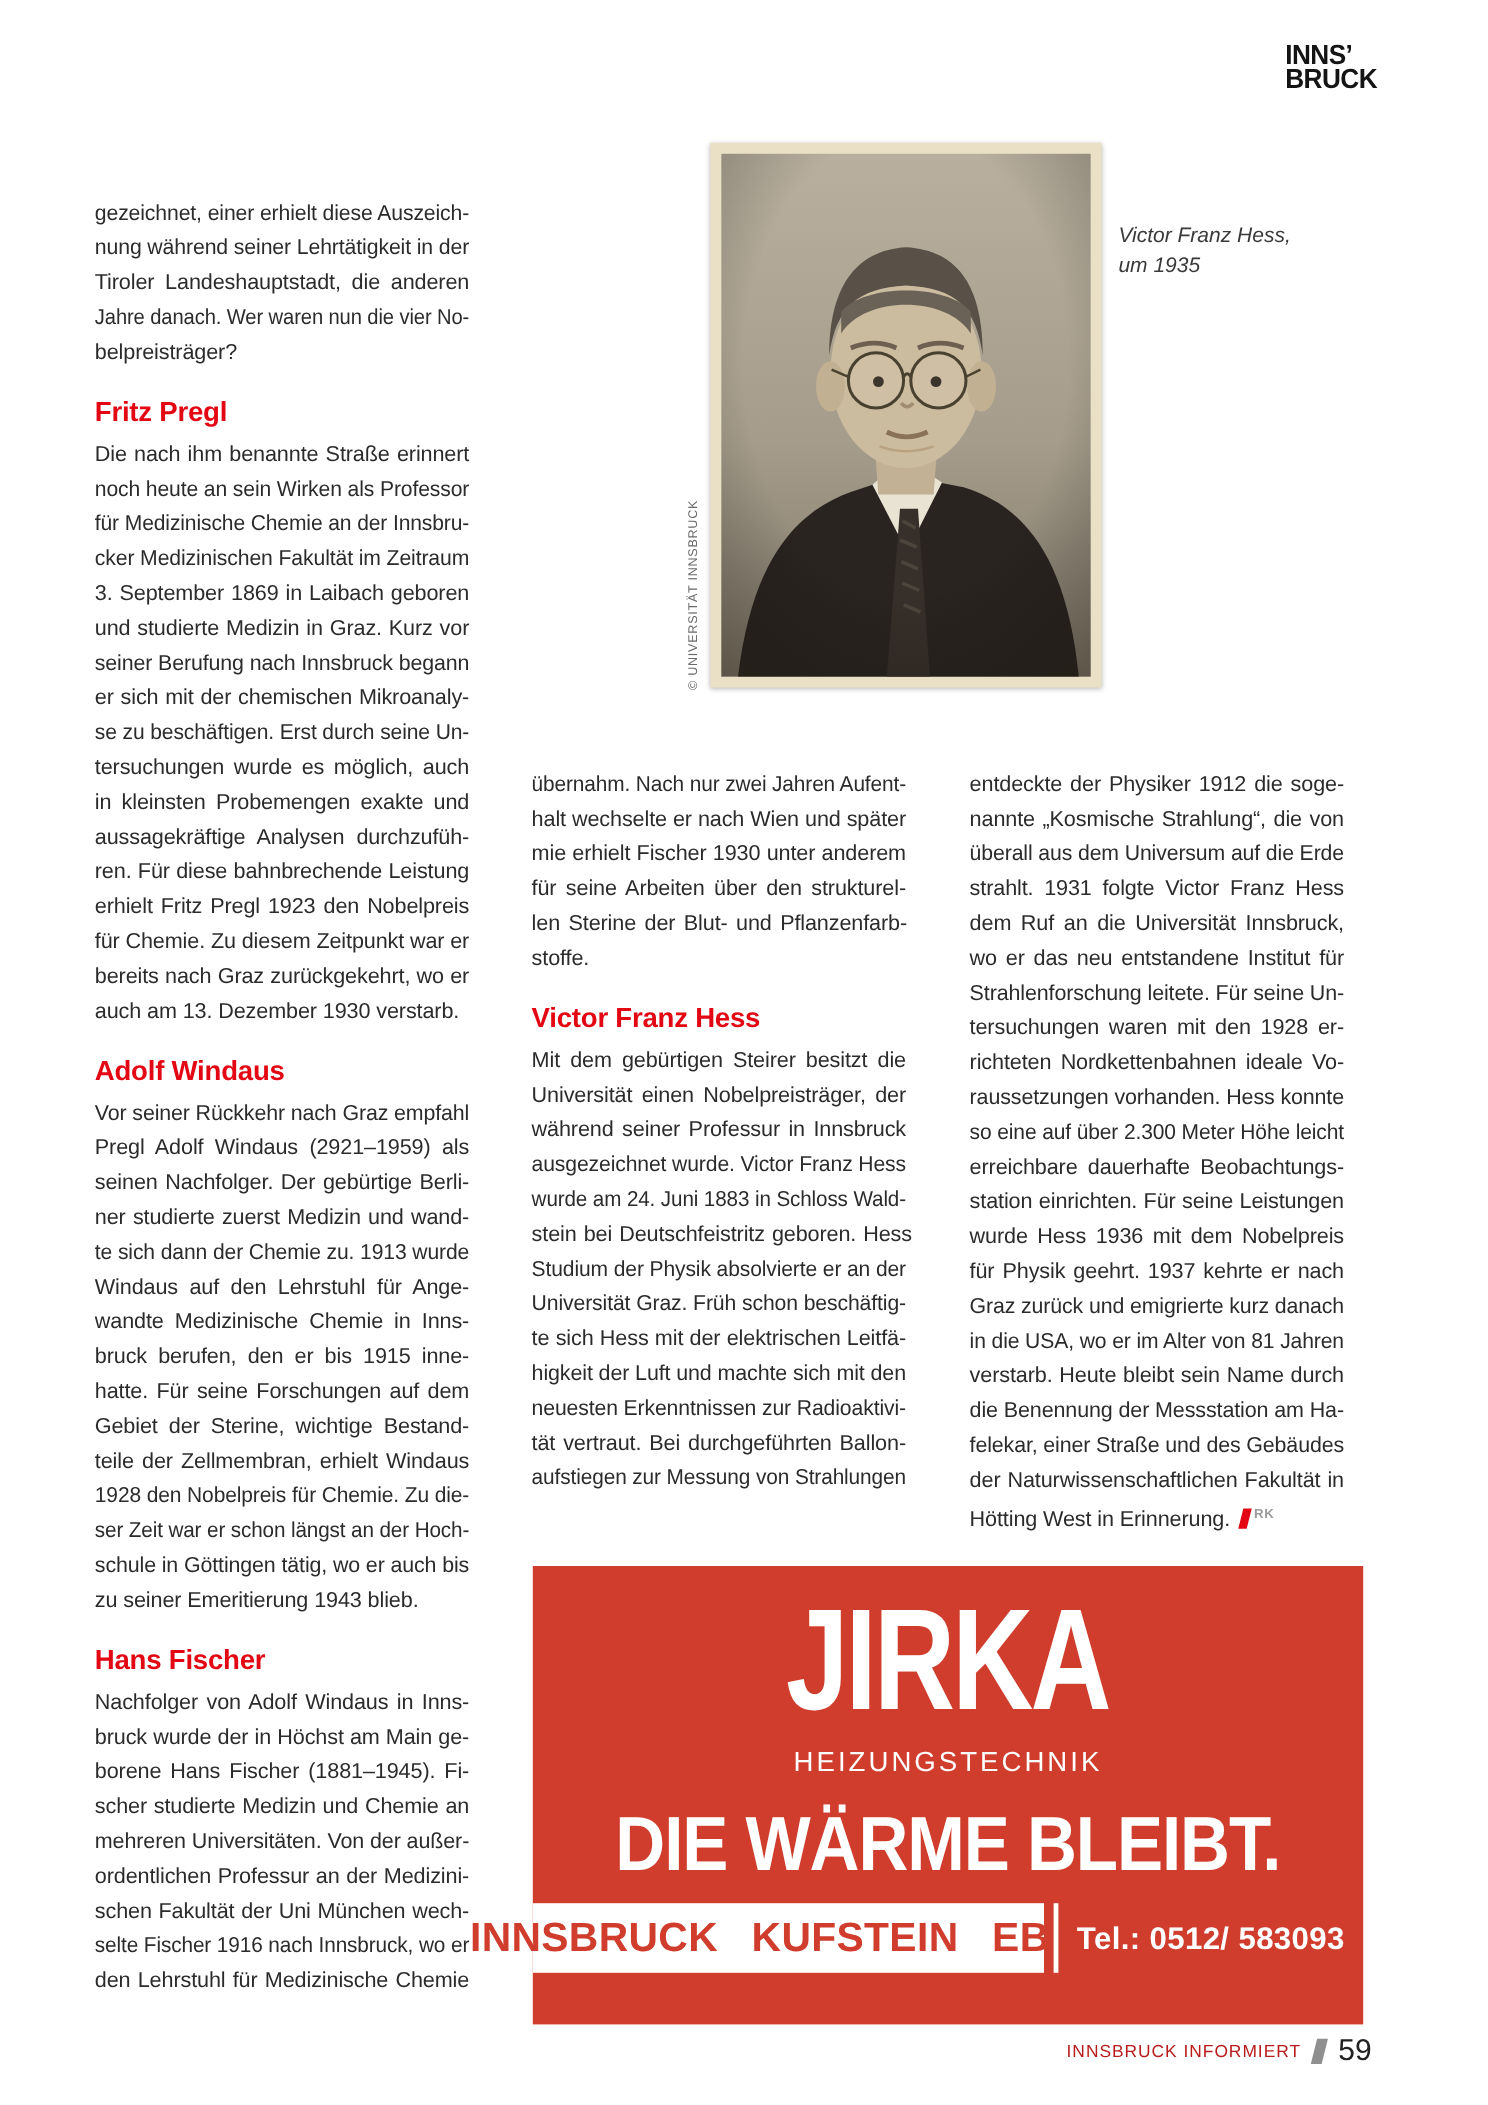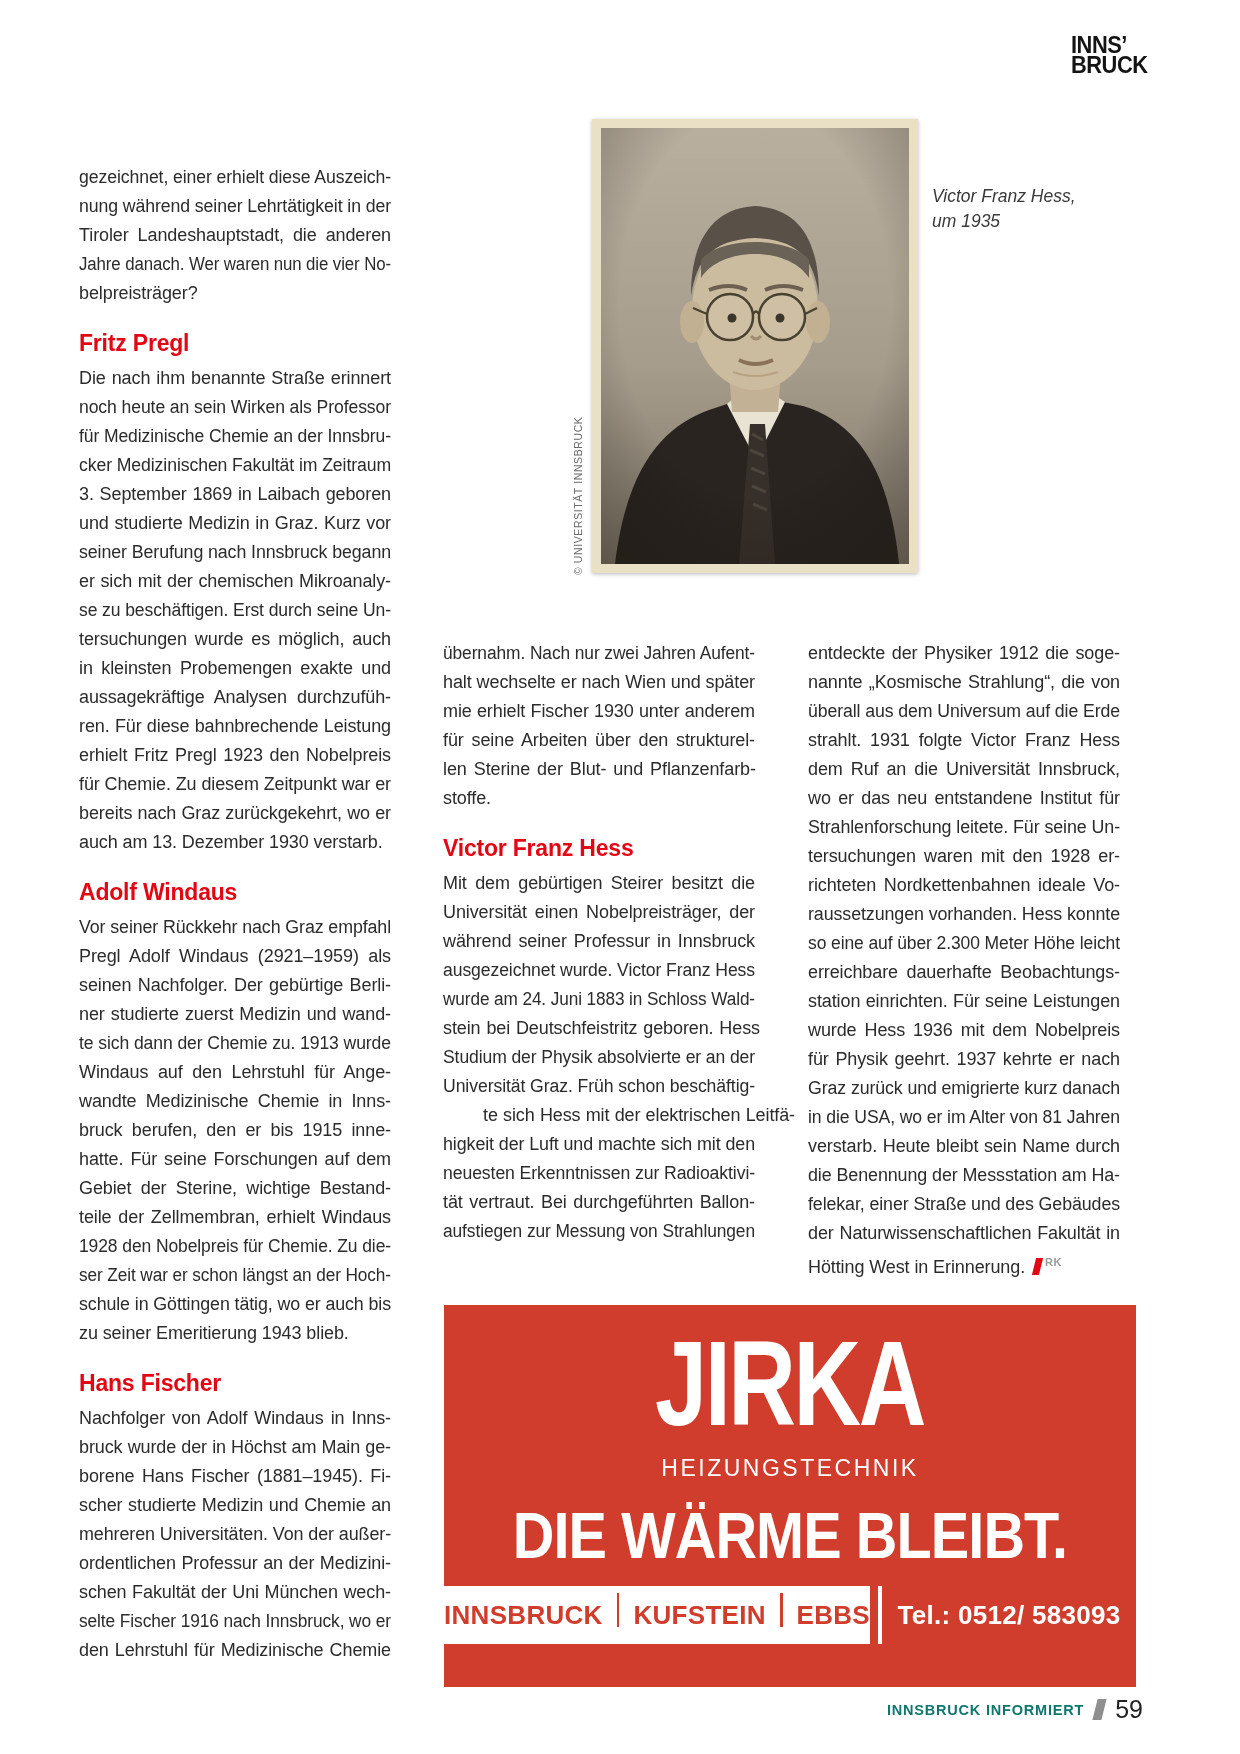--- a/index.html
+++ b/index.html
@@ -42,32 +42,32 @@
   .ad-brand{position:absolute;top:18px;left:0;right:0;text-align:center;
             font-size:120px;font-weight:700;line-height:120px;letter-spacing:-3px}
   .ad-brand .txt{display:inline-block;transform:scaleX(.78);transform-origin:center}
   .ad-sub{position:absolute;top:150px;left:0;right:0;text-align:center;
           font-size:23px;letter-spacing:2.5px;font-weight:400}
   .ad-slogan{position:absolute;top:196px;left:0;right:0;text-align:center;
              font-size:64px;font-weight:700;line-height:70px;letter-spacing:-1px}
   .ad-slogan .txt{display:inline-block;transform:scaleX(.9);transform-origin:center}
   .ad-strip{position:absolute;top:281px;left:0;right:0;height:58px;display:flex;align-items:stretch}
   .loc-box{width:426px;background:#ffffff;color:#d03d2c;display:flex;
-           align-items:center;justify-content:center;font-weight:700;font-size:26px;
+           align-items:center;justify-content:center;font-weight:700;font-size:34px;
            letter-spacing:.3px}
   .loc-sep{width:3px;height:34px;background:#d03d2c;margin:0 14px;
            transform:translateY(-5px);align-self:center}
   .strip-gap{width:8px}
   .strip-line{width:4px;background:#ffffff}
   .tel-box{flex:1;display:flex;align-items:center;justify-content:center;
            font-weight:700;font-size:26px;color:#fff;letter-spacing:.3px}
 
   
   .footer{position:absolute;right:97px;top:1695px;display:flex;align-items:center;gap:11px}
-  .footer-mag{font-size:14.5px;font-weight:700;color:#0f766e;letter-spacing:.8px}
+  .footer-mag{font-size:14.5px;font-weight:400;color:#b91c1c;letter-spacing:.8px}
   .footer-slash{width:9px;height:21px;background:#8f8f8f;transform:skewX(-14deg)}
   .footer-page{font-size:25px;color:#222}
 </style>
 </head>
 <body>
 
 <div class="page">
 
   <div class="brand">
     <div>INNS’</div>
@@ -190,21 +190,21 @@
         <div class="col-heading">Victor Franz Hess</div>
         <div class="para">
           <div class="line"><span class="txt" style="word-spacing: 3.53125px;">Mit dem gebürtigen Steirer besitzt die</span></div>
           <div class="line"><span class="txt" style="word-spacing: 2.91146px;">Universität einen Nobelpreisträger, der</span></div>
           <div class="line"><span class="txt" style="word-spacing: 2.13672px;">während seiner Professur in Innsbruck</span></div>
           <div class="line"><span class="txt" style="transform: scaleX(0.977961);">ausgezeichnet wurde. Victor Franz Hess</span></div>
           <div class="line"><span class="txt" style="transform: scaleX(0.95527);">wurde am 24. Juni 1883 in Schloss Wald-</span></div>
           <div class="line"><span class="txt" style="word-spacing: 0.957031px;">stein bei Deutschfeistritz geboren. Hess</span></div>
           <div class="line"><span class="txt" style="transform: scaleX(0.974477);">Studium der Physik absolvierte er an der</span></div>
           <div class="line"><span class="txt" style="transform: scaleX(0.980698);">Universität Graz. Früh schon beschäftig-</span></div>
-          <div class="line"><span class="txt" style="word-spacing: 0.328125px; margin-left: 40px;">te sich Hess mit der elektrischen Leitfä-</span></div>
+          <div class="line"><span class="txt" style="word-spacing: 0.328125px;">te sich Hess mit der elektrischen Leitfä-</span></div>
           <div class="line"><span class="txt" style="transform: scaleX(0.993038);">higkeit der Luft und machte sich mit den</span></div>
           <div class="line"><span class="txt" style="transform: scaleX(0.980265);">neuesten Erkenntnissen zur Radioaktivi-</span></div>
           <div class="line"><span class="txt" style="word-spacing: 1.70312px;">tät vertraut. Bei durchgeführten Ballon-</span></div>
           <div class="line"><span class="txt" style="transform: scaleX(0.964684);">aufstiegen zur Messung von Strahlungen</span></div>
         </div>
       </div>
     <div class="col col-2">
         <div class="para">
           <div class="line"><span class="txt" style="word-spacing: 1.7px;">entdeckte der Physiker 1912 die soge-</span></div>
           <div class="line"><span class="txt" style="word-spacing: 1.37891px;">nannte „Kosmische Strahlung“, die von</span></div>

